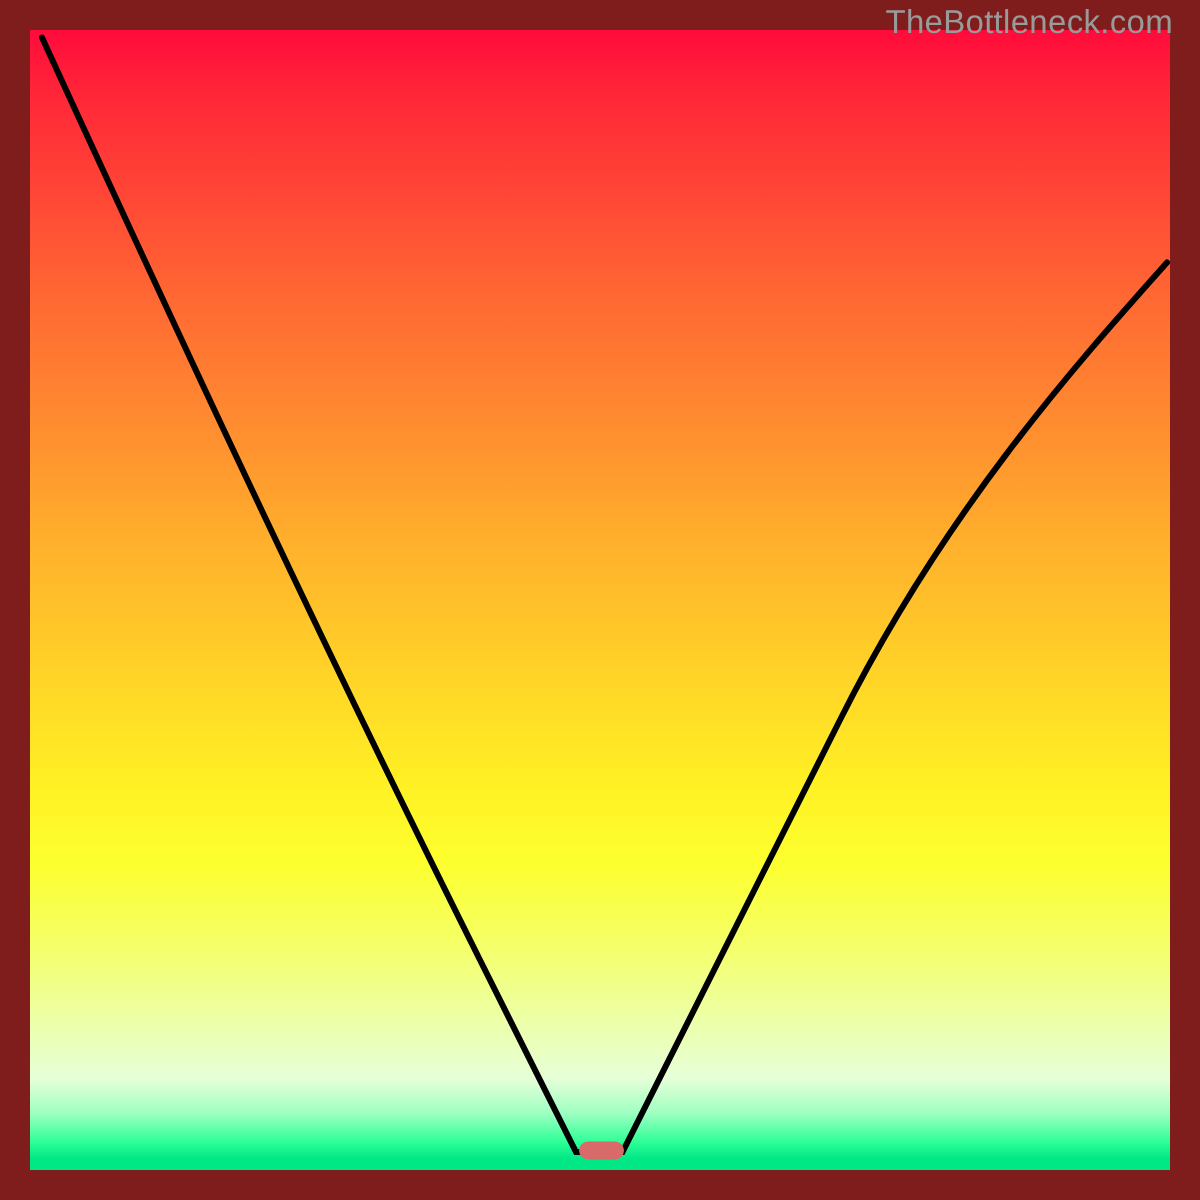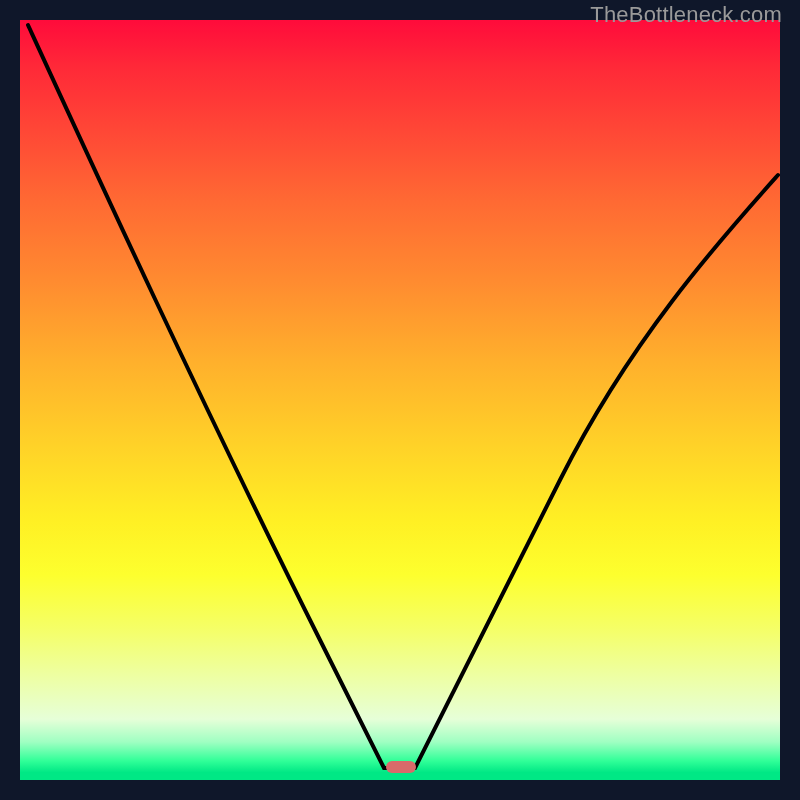--- a/index.html
+++ b/index.html
@@ -7,21 +7,21 @@
     padding: 0;
     width: 800px;
     height: 800px;
     background: #000000;
     overflow: hidden;
   }
   .chart-container {
     position: relative;
     width: 800px;
     height: 800px;
-    background: #0f172a;
+    background: #7f1d1d;
   }
   .plot-area {
     position: absolute;
     left: 20px;
     top: 20px;
     width: 760px;
     height: 760px;
     background: linear-gradient(to bottom,
       #ff0b3b 0%,
       #ff2838 6%,

